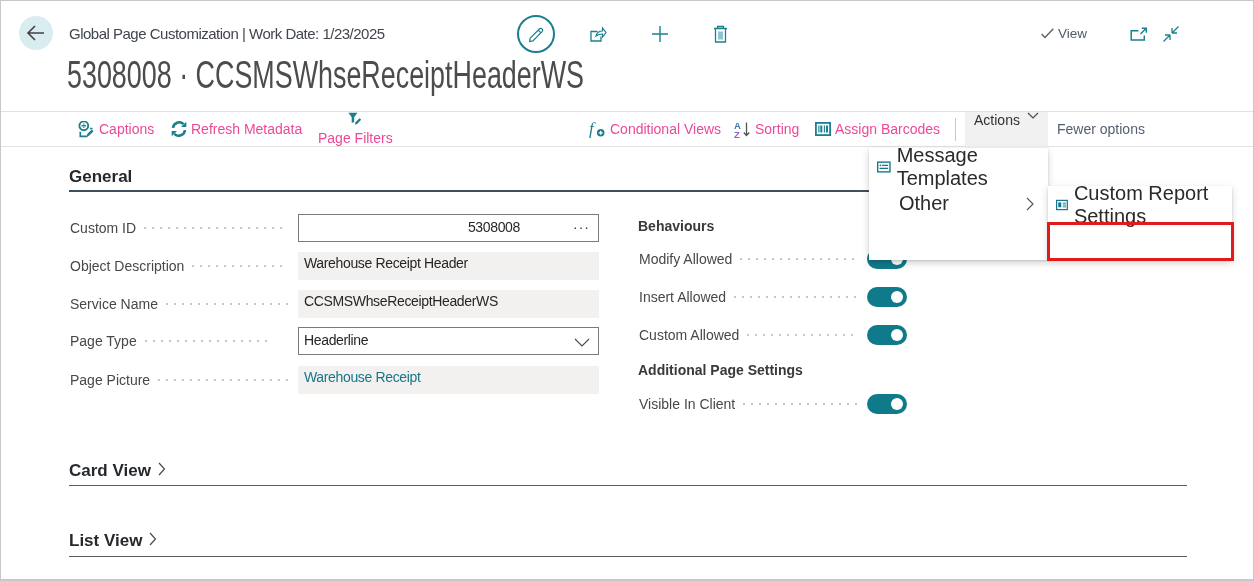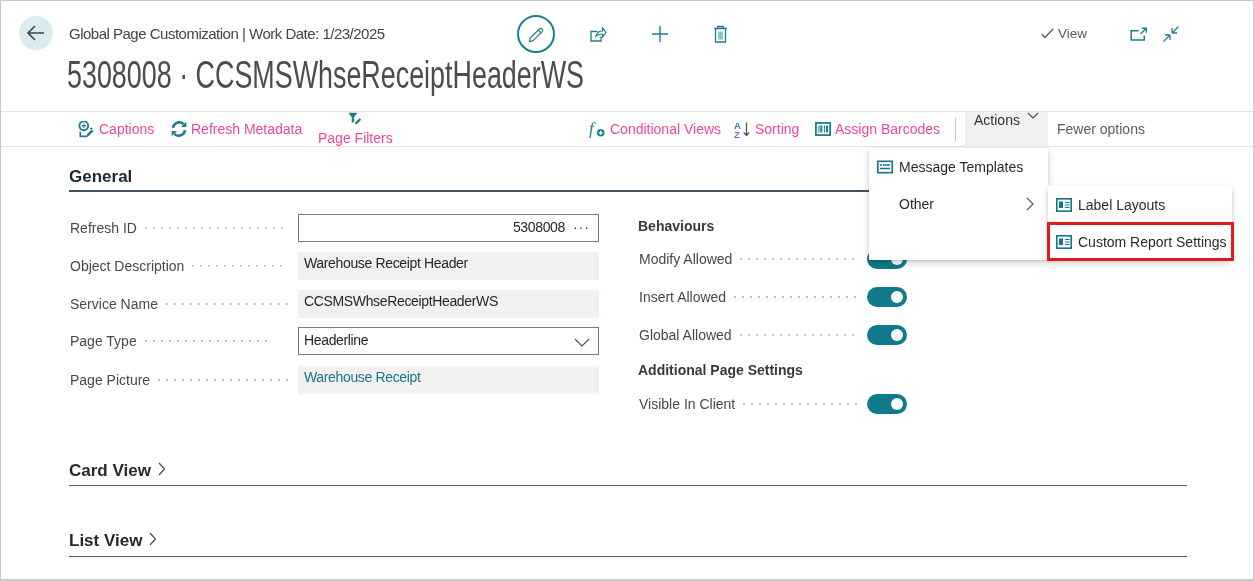--- a/index.html
+++ b/index.html
@@ -46,21 +46,21 @@
   .ctl { width:301px; height:28px; font-size:14px; letter-spacing:-0.35px; color:#272625; display:flex; align-items:center; }
   .ctl.white { background:#fff; border:1px solid #7b7a78; padding-bottom:2px; }
   .ctl.gray { background:#f2f1f0; padding-bottom:6px; }
   .toggle { width:40px; height:20px; border-radius:10px; background:#0f7b8a; position:relative; }
   .toggle .knob { position:absolute; right:4px; top:4px; width:12px; height:12px; border-radius:50%; background:#fff; }
   .boldlbl { position:absolute; font-size:14px; font-weight:700; color:#3a3937; }
   .link { color:#17778a; }
 
   
   .menu { position:absolute; background:#fff; box-shadow:0 3.2px 7.2px rgba(0,0,0,.18), 0 .6px 1.8px rgba(0,0,0,.11); }
-  .mrow { display:flex; align-items:center; font-size:14px; color:#2b2a29; position:relative; }
+  .mrow { display:flex; align-items:center; font-size:20px; color:#2b2a29; position:relative; }
   .mrow .micon { width:16px; height:16px; margin-left:8px; }
   .mrow .mtext { margin-left:6px; }
   .mchev { position:absolute; right:14px; }
   .hl { background:#bee8ec; }
   .redbox { position:absolute; left:1046px; top:221px; width:187px; height:39px; border:3px solid #e11b1b; z-index:30; }
 </style>
 </head>
 <body>
 <div id="app">
 
@@ -175,23 +175,23 @@
           <path d="M1 1 L6 6 L11 1" stroke="#4a4a4a" stroke-width="1.2" fill="none"></path>
         </svg>
     </div>
     <div class="fewer">Fewer options</div>
   </div>
 
   <div class="sect" style="left:68px; top:166px;">General</div>
   <div class="abs general-line"></div>
 
   <div class="row rowL" style="top:213px; height:28px;">
-    <span class="lbl">Refresh ID</span>
-      <span class="lead"></span>
-    <div class="ctl white" style="justify-content:flex-end; padding-right:8px;">
+    <span class="lbl">Custom ID</span>
+      <span class="lead"></span>
+    <div class="ctl white" style="justify-content:flex-end; padding-right:8px;gap:45px;">
       <span>5308008</span>
         <span style="margin-left:8px; letter-spacing:1px; color:#3a3937;">···</span>
     </div>
   </div>
   <div class="row rowL" style="top:288px; height:29px;">
     <span class="lbl">Service Name</span>
       <span class="lead"></span>
     <div class="ctl gray" style="padding-left:6px;">CCSMSWhseReceiptHeaderWS</div>
   </div>
   <div class="row rowL" style="top:250px; height:29px;">
@@ -223,21 +223,21 @@
       </div>
   </div>
   <div class="row rowR" style="top:286px; height:20px;">
     <span class="lbl">Insert Allowed</span>
       <span class="lead"></span>
     <div class="toggle">
         <div class="knob"></div>
       </div>
   </div>
   <div class="row rowR" style="top:324px; height:20px;">
-    <span class="lbl">Global Allowed</span>
+    <span class="lbl">Custom Allowed</span>
       <span class="lead"></span>
     <div class="toggle">
         <div class="knob"></div>
       </div>
   </div>
   <div class="boldlbl" style="left:637px; top:361px;">Additional Page Settings</div>
   <div class="row rowR" style="top:393px; height:20px;">
     <span class="lbl">Visible In Client</span>
       <span class="lead"></span>
     <div class="toggle">
@@ -275,28 +275,20 @@
     </div>
   </div>
 
   <div class="menu" style="left:1047px; top:185px; width:184px; height:74px; z-index:20;">
     <div class="mrow" style="height:37px;">
       <svg class="micon" viewBox="0 0 16 16">
         <rect x="0.8" y="1.8" width="14.4" height="12.4" fill="none" stroke="#13768a" stroke-width="1.6"></rect>
         <rect x="3" y="4.5" width="4" height="6.5" fill="#13768a"></rect>
         <path d="M9 5.5 H13.5 M9 8 H13.5 M9 10.5 H13.5" stroke="#13768a" stroke-width="1.2"></path>
       </svg>
-      <span class="mtext">Label Layouts</span>
-    </div>
-    <div class="mrow" style="height:37px;">
-      <svg class="micon" viewBox="0 0 16 16">
-        <rect x="0.8" y="1.8" width="14.4" height="12.4" fill="none" stroke="#13768a" stroke-width="1.6"></rect>
-        <rect x="3" y="4.5" width="4" height="6.5" fill="#13768a"></rect>
-        <path d="M9 5.5 H13.5 M9 8 H13.5 M9 10.5 H13.5" stroke="#13768a" stroke-width="1.2"></path>
-      </svg>
       <span class="mtext">Custom Report Settings</span>
     </div>
   </div>
 
   <div class="redbox"></div>
 
   <div class="abs" style="left:1252px; top:0; width:1px; height:581px; background:#c8c8c8;"></div>
   <div class="abs" style="left:0; top:578px; width:1254px; height:2px; background:#c8c8c8;"></div>
 </div>
 

